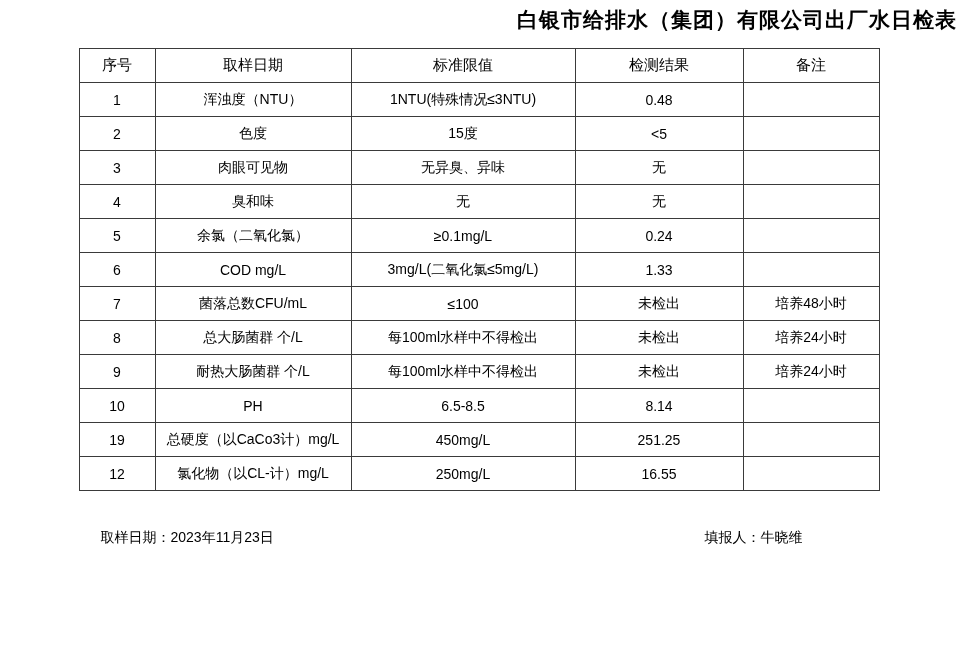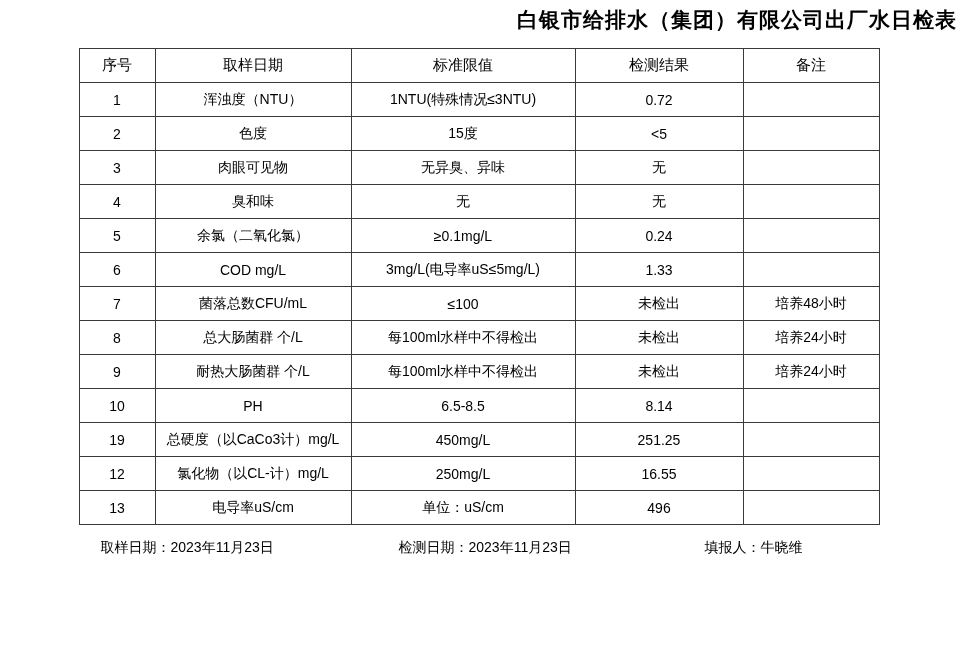--- a/index.html
+++ b/index.html
@@ -70,20 +70,21 @@
     width: 800px;
     margin: 0 auto;
     margin-top: 14px;
     display: flex;
     font-size: 14px;
     position: relative;
     height: 22px;
   }
   .footer .f-item {
     white-space: nowrap;
+    margin-top: 24px;
   }
   .f-sample { position: absolute; left: 22px; top: 0; }
   .f-test   { position: absolute; left: 320px; top: 0; }
   .f-filler { position: absolute; left: 626px; top: 0; }
 </style>
 </head>
 <body>
 
 <div class="page">
 
@@ -105,21 +106,21 @@
           <th>标准限值</th>
           <th>检测结果</th>
           <th>备注</th>
         </tr>
       </thead>
       <tbody>
         <tr>
           <td class="num-cell">1</td>
           <td>浑浊度（NTU）</td>
           <td>1NTU(特殊情况≤3NTU)</td>
-          <td class="num-cell">0.72</td>
+          <td class="num-cell">0.48</td>
           <td></td>
         </tr>
         <tr>
           <td class="num-cell">2</td>
           <td>色度</td>
           <td>15度</td>
           <td class="num-cell">&lt;5</td>
           <td></td>
         </tr>
         <tr>
@@ -139,21 +140,21 @@
         <tr>
           <td class="num-cell">5</td>
           <td>余氯（二氧化氯）</td>
           <td>≥0.1mg/L</td>
           <td class="num-cell">0.24</td>
           <td></td>
         </tr>
         <tr>
           <td class="num-cell">6</td>
           <td class="mono-ish">COD      mg/L</td>
-          <td>3mg/L(电导率uS≤5mg/L)</td>
+          <td>3mg/L(二氧化氯≤5mg/L)</td>
           <td class="num-cell">1.33</td>
           <td></td>
         </tr>
         <tr>
           <td class="num-cell">7</td>
           <td>菌落总数CFU/mL</td>
           <td>≤100</td>
           <td>未检出</td>
           <td>培养48小时</td>
         </tr>
@@ -185,30 +186,22 @@
           <td class="num-cell">251.25</td>
           <td></td>
         </tr>
         <tr>
           <td class="num-cell">12</td>
           <td>氯化物（以CL-计）mg/L</td>
           <td class="num-cell">250mg/L</td>
           <td class="num-cell">16.55</td>
           <td></td>
         </tr>
-        <tr>
-          <td class="num-cell">13</td>
-          <td>电导率uS/cm</td>
-          <td>单位：uS/cm</td>
-          <td class="num-cell">496</td>
-          <td></td>
-        </tr>
       </tbody>
     </table>
   </div>
 
   <div class="footer">
     <span class="f-item f-sample">取样日期：2023年11月23日</span>
-    <span class="f-item f-test">检测日期：2023年11月23日</span>
     <span class="f-item f-filler">填报人：牛晓维</span>
   </div>
 
 </div>
 
 </body></html>

